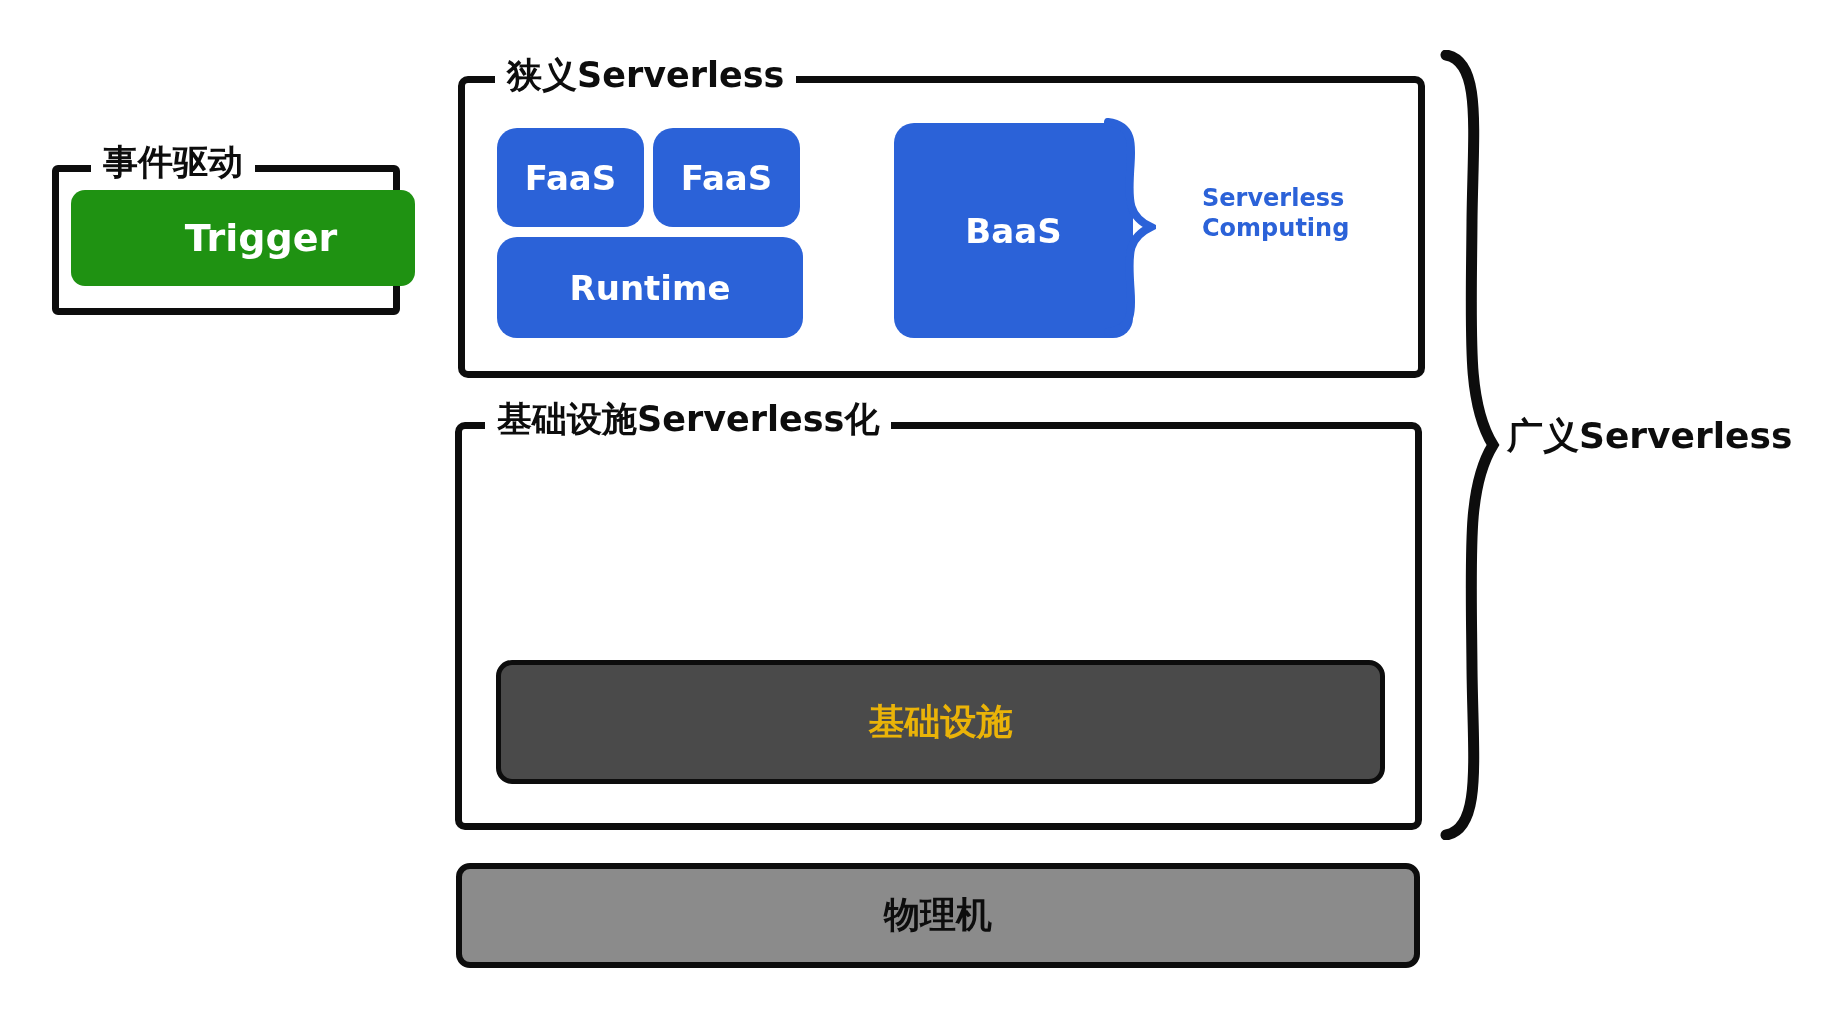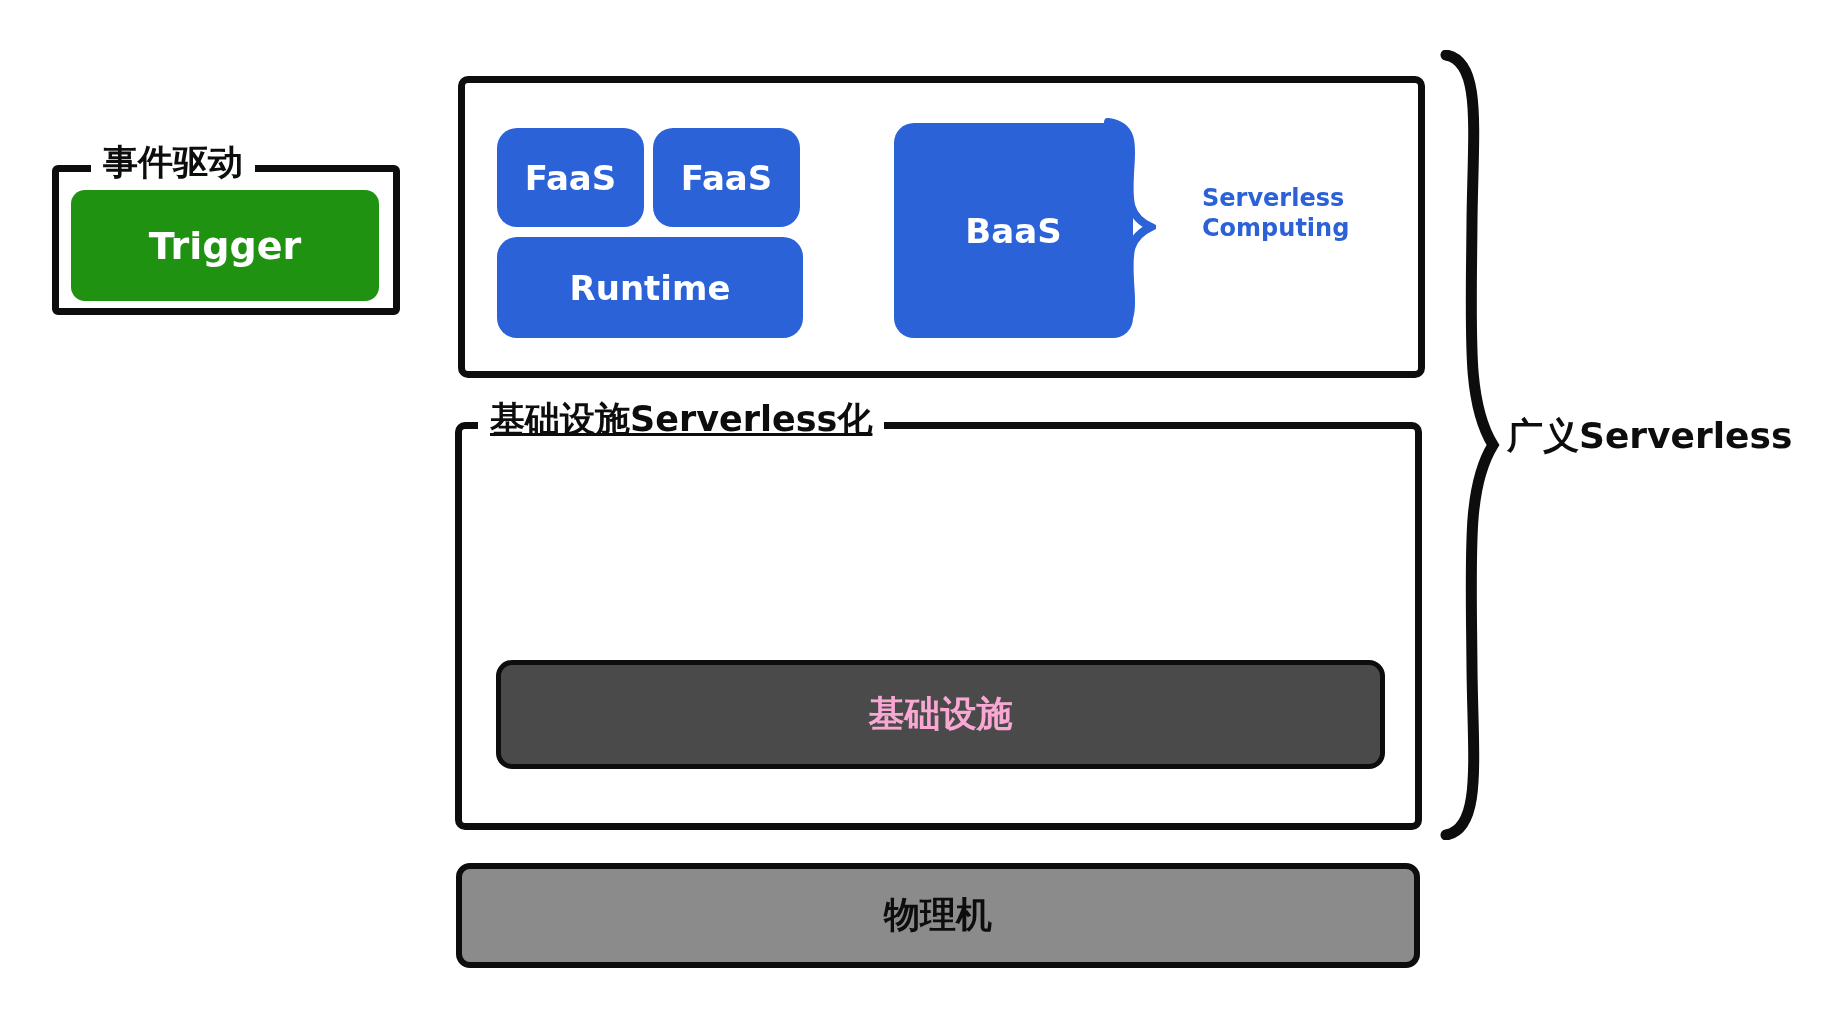--- a/index.html
+++ b/index.html
@@ -14,28 +14,28 @@
   }
   .group-label{
     position:absolute;top:-30px;background:#ffffff;padding:0 12px;
     font-size:35px;font-weight:bold;color:var(--ink);white-space:nowrap;line-height:1.4;
   }
   .event-box{left:52px;top:165px;width:348px;height:150px;border-radius:6px;}
   .event-box .group-label{left:32px;top:-34px;}
   .narrow-box{left:458px;top:76px;width:967px;height:302px;}
   .narrow-box .group-label{left:30px;top:-32px;}
   .infra-box{left:455px;top:422px;width:967px;height:408px;}
-  .infra-box .group-label{left:16px;top:-34px;text-decoration:underline;}
+  .infra-box .group-label{left:23px;top:-34px;}
 
   
   .trigger{
-    position:absolute;left:12px;top:18px;width:308px;height:111px;
+    position:absolute;left:12px;top:18px;width:308px;height:96px;
     background:var(--green);border-radius:14px;
     display:flex;align-items:center;justify-content:center;
-    color:#ffffff;font-size:38px;font-weight:bold;
+    color:#ffffff;font-size:38px;font-weight:bold;padding-left:36px;
   }
   .blue-node{
     position:absolute;background:var(--blue);border-radius:20px;
     display:flex;align-items:center;justify-content:center;
     color:#ffffff;font-size:34px;font-weight:bold;
   }
   .faas1{left:32px;top:45px;width:147px;height:99px;}
   .faas2{left:188px;top:45px;width:147px;height:99px;}
   .runtime{left:32px;top:154px;width:306px;height:101px;}
   .baas{left:381px;top:40px;width:239px;height:215px;margin-left:48px;}
@@ -45,41 +45,42 @@
     color:var(--blue);font-size:24px;font-weight:bold;line-height:1.25;white-space:nowrap;
   }
 
   
   .bar{
     position:absolute;box-sizing:border-box;
     display:flex;align-items:center;justify-content:center;
     font-size:36px;font-weight:bold;border-radius:16px;
   }
   .container-bar{left:34px;top:68px;width:889px;height:108px;background:var(--ink);color:#ffffff;}
-  .infrastructure-bar{left:34px;top:231px;width:889px;height:109px;background:var(--dark-gray);color:#f9a8d4;border:5px solid var(--ink);}
+  .infrastructure-bar{left:34px;top:231px;width:889px;height:124px;background:var(--dark-gray);color:#eab308;border:5px solid var(--ink);}
   .physical-bar{left:456px;top:863px;width:964px;height:105px;background:var(--mid-gray);color:var(--ink);border:6px solid var(--ink);border-radius:14px;}
 
   
   .big-brace{position:absolute;left:1438px;top:50px;}
   .broad-label{
     position:absolute;left:1507px;top:412px;
     color:var(--ink);font-size:36px;font-weight:bold;white-space:nowrap;
   }
 </style>
 </head>
 <body>
 
 <div class="canvas">
 
   <div class="group-box event-box">
     <span class="group-label">事件驱动</span>
     <div class="trigger">Trigger</div>
   </div>
 
   <div class="group-box narrow-box">
+    <span class="group-label">狭义Serverless</span>
     <div class="blue-node faas1">FaaS</div>
     <div class="blue-node faas2">FaaS</div>
     <div class="blue-node runtime">Runtime</div>
     <div class="blue-node baas">BaaS</div>
     <svg class="blue-brace" width="52" height="218" viewBox="0 0 52 218">
       <path d="M 4 4 C 33 8, 27 32, 26 56 C 25 80, 23 98, 47 109 C 23 120, 25 138, 26 162 C 27 186, 33 210, 4 214" fill="none" stroke="var(--blue)" stroke-width="8" stroke-linecap="round"></path>
     </svg>
     <div class="sc-label">
       <div>Serverless</div>
       <div>Computing</div>

